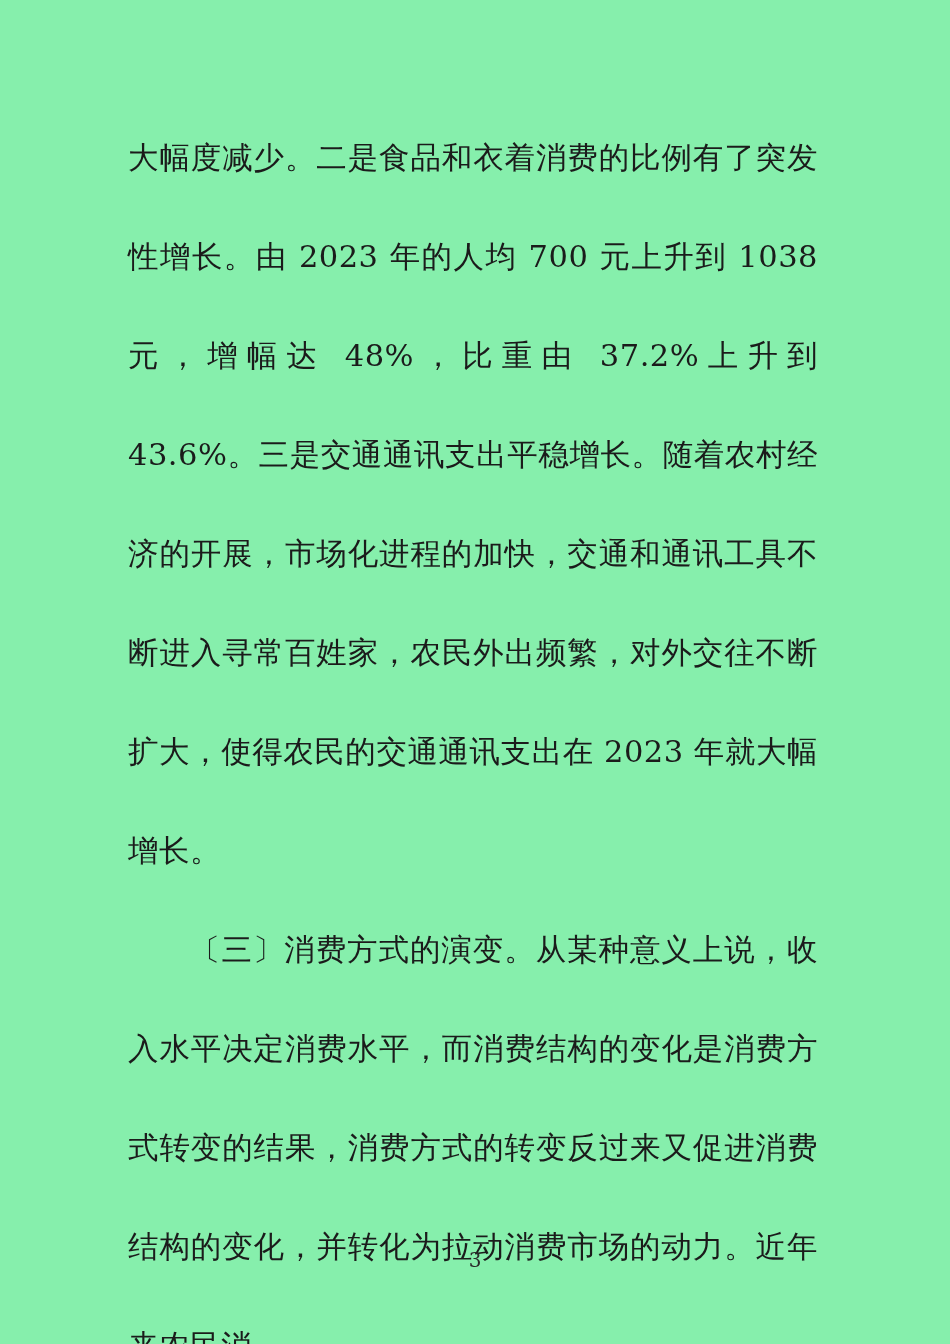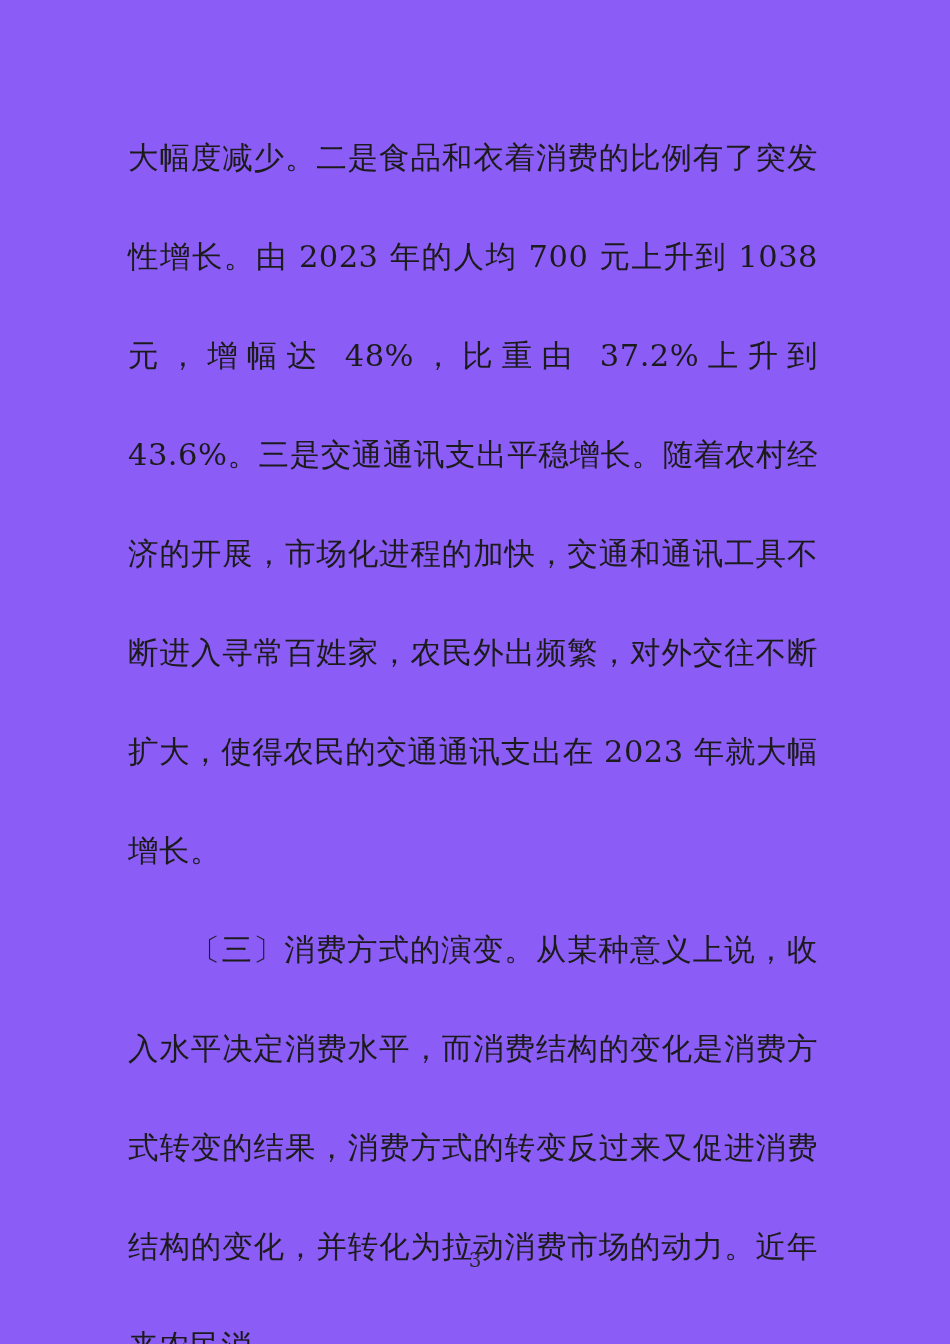--- a/index.html
+++ b/index.html
@@ -13,21 +13,21 @@
     position: relative;
     font-family: "DejaVu Serif", "Liberation Serif", serif;
     overflow: hidden;
   }
   .page {
     position: absolute;
     top: 0;
     left: 0;
     width: 950px;
     height: 1344px;
-    background: #8b5cf6;
+    background: #86efac;
   }
   .doc-body {
     position: absolute;
     left: 128px;
     top: 108px;
     width: 690px;
   }
   .para {
     margin: 0;
     font-size: 30.5px;

